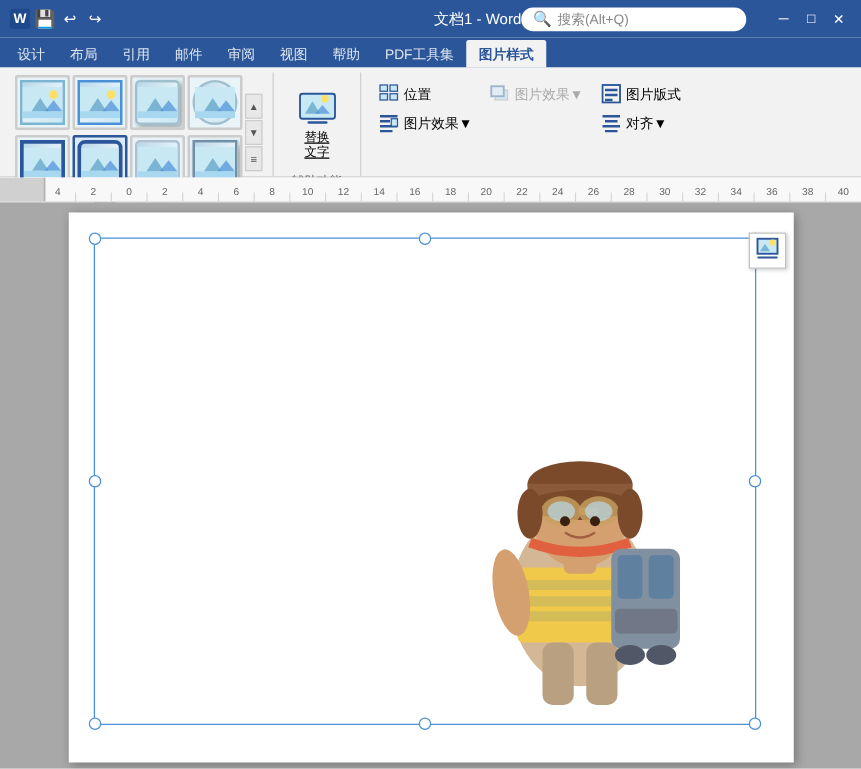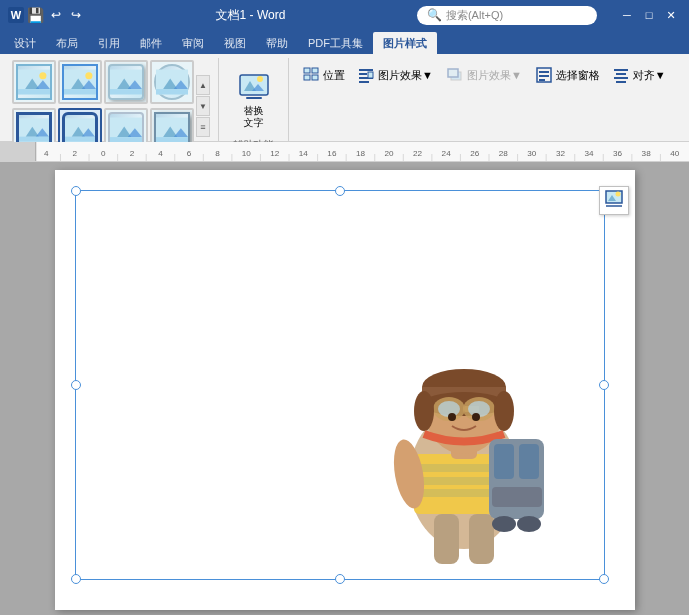--- a/index.html
+++ b/index.html
@@ -9,21 +9,21 @@
     .title-bar {
       background: #2b579a;
       height: 30px;
       display: flex;
       align-items: center;
       padding: 0 8px;
       color: white;
     }
     .title-bar-icons { display: flex; gap: 4px; align-items: center; }
     .title-icon { width: 16px; height: 16px; background: #4a7cc9; border-radius: 2px; display: flex; align-items: center; justify-content: center; font-size: 10px; color: white; cursor: pointer; }
-    .title-text { flex: 1; text-align: center; font-size: 12px; color: white; }
+    .title-text { flex: 1; text-align: right; font-size: 12px; color: white; }
     .search-bar {
       background: white;
       border-radius: 12px;
       padding: 2px 10px;
       display: flex;
       align-items: center;
       gap: 4px;
       font-size: 11px;
       color: #555;
       width: 180px;
@@ -161,21 +161,21 @@
       justify-content: center;
       padding: 4px 8px;
       cursor: pointer;
       border-radius: 2px;
       min-width: 50px;
       font-size: 11px;
       gap: 2px;
       height: 72px;
     }
     .ribbon-big-icon { width: 32px; height: 32px; display: flex; align-items: center; justify-content: center; }
-    .ribbon-col { display: flex; flex-direction: row; gap: 1px; }
+    .ribbon-col { display: flex; flex-direction: column; gap: 1px; }
 
     
     .ruler {
       height: 20px;
       background: #f8f8f8;
       border-bottom: 1px solid #d0d0d0;
       display: flex;
       align-items: center;
       position: relative;
       overflow: hidden;
@@ -446,21 +446,21 @@
       <div class="ribbon-big-btn">
         <div class="ribbon-big-icon">
           <svg width="32" height="32" viewBox="0 0 32 32">
             <rect x="2" y="4" width="28" height="20" rx="2" fill="#c8e8f4" stroke="#2b579a" stroke-width="1.5"></rect>
             <polygon points="6,20 12,10 18,20" fill="#7ab5d4"></polygon>
             <polygon points="14,20 20,13 26,20" fill="#4a90d9" opacity="0.7"></polygon>
             <circle cx="22" cy="8" r="3" fill="#ffe066"></circle>
             <rect x="8" y="26" width="16" height="2" rx="1" fill="#2b579a"></rect>
           </svg>
         </div>
-        <span style="font-size:10px; text-align:center; line-height:1.2;">替换<br>文字</span>
+        <span style="font-size:10px; text-align:center; line-height:1.2;text-decoration:underline;">替换<br>文字</span>
       </div>
     </div>
     <div class="ribbon-group-label">
       <span>辅助功能</span>
     </div>
   </div>
 
   <div class="ribbon-group" style="flex:1; min-width:200px;">
     <div class="ribbon-group-content" style="width:100%;">
 
@@ -504,21 +504,21 @@
       <div class="ribbon-col" style="padding-top:4px;">
         <div class="ribbon-btn">
           <div class="ribbon-btn-icon">
             <svg width="16" height="16" viewBox="0 0 16 16">
               <rect x="1" y="1" width="14" height="14" fill="none" stroke="#2b579a" stroke-width="1.5"></rect>
               <rect x="3" y="4" width="10" height="2" fill="#2b579a"></rect>
               <rect x="3" y="8" width="10" height="2" fill="#2b579a"></rect>
               <rect x="3" y="12" width="6" height="2" fill="#2b579a"></rect>
             </svg>
           </div>
-          <span>选择窗格</span>
+          <span>图片版式</span>
         </div>
         <div class="ribbon-btn">
           <div class="ribbon-btn-icon">
             <svg width="16" height="16" viewBox="0 0 16 16">
               <rect x="1" y="2" width="14" height="2" fill="#2b579a"></rect>
               <rect x="3" y="6" width="10" height="2" fill="#2b579a"></rect>
               <rect x="1" y="10" width="14" height="2" fill="#2b579a"></rect>
               <rect x="3" y="14" width="10" height="2" fill="#2b579a"></rect>
             </svg>
           </div>

